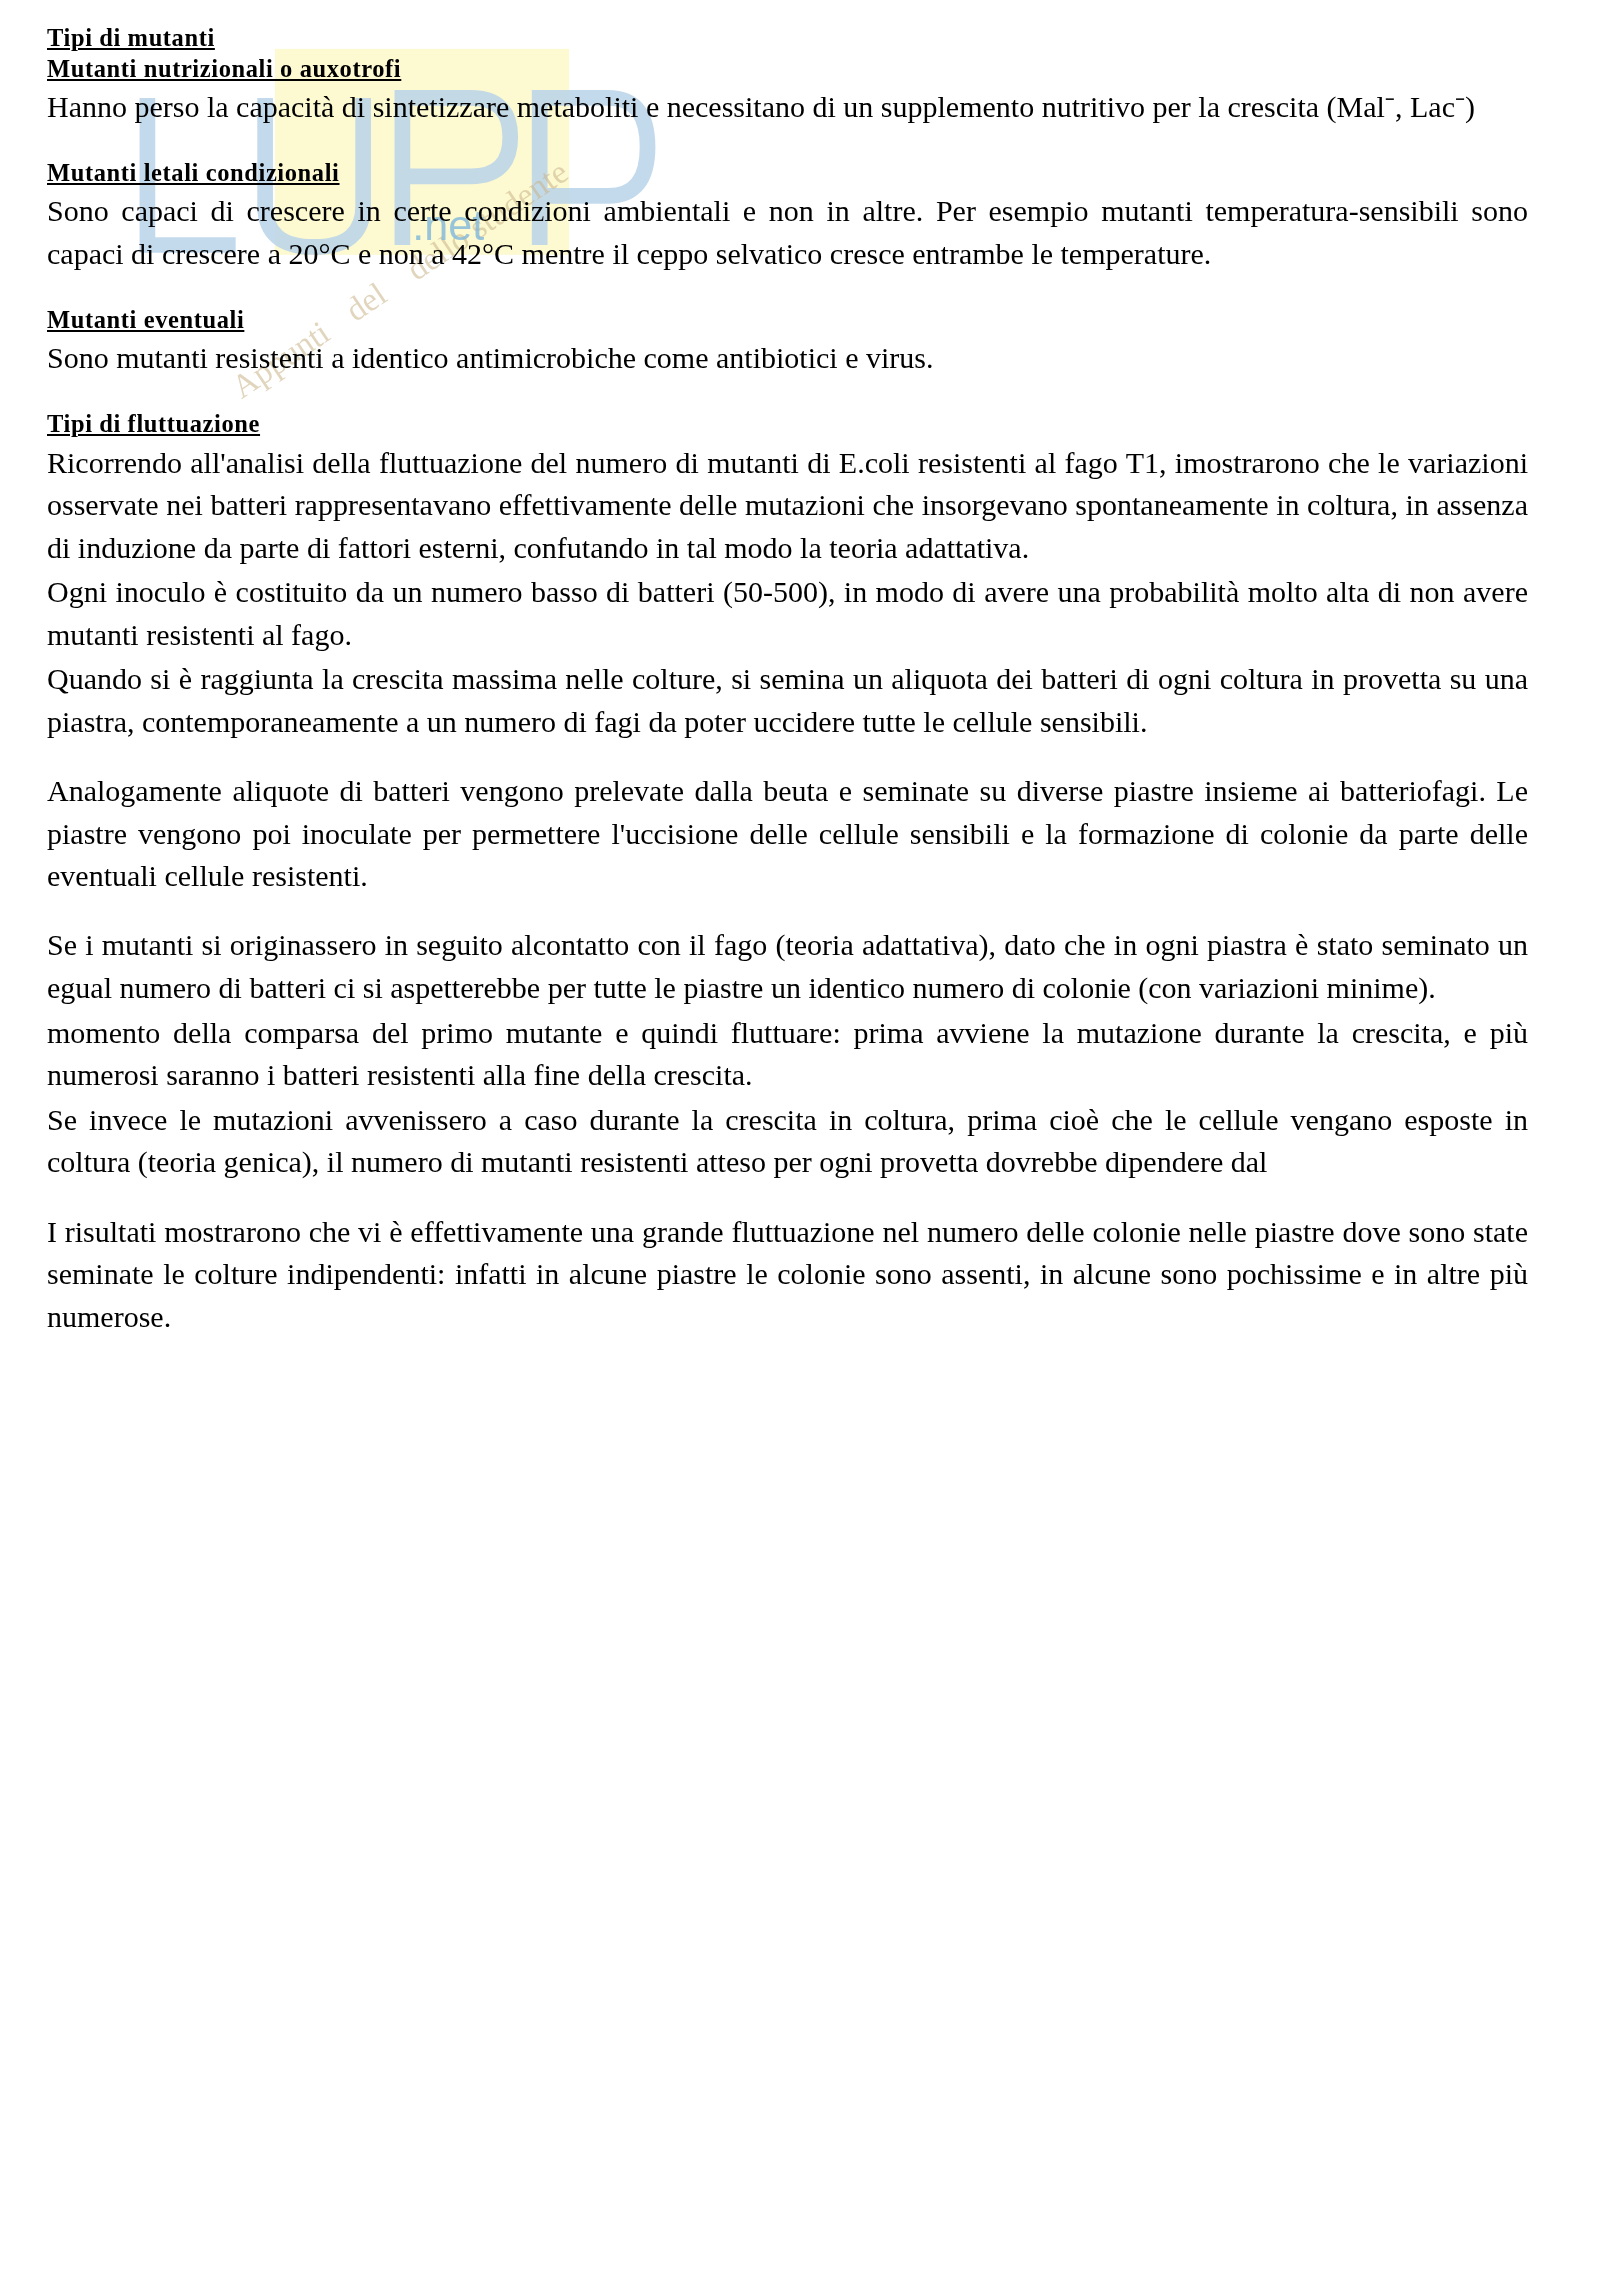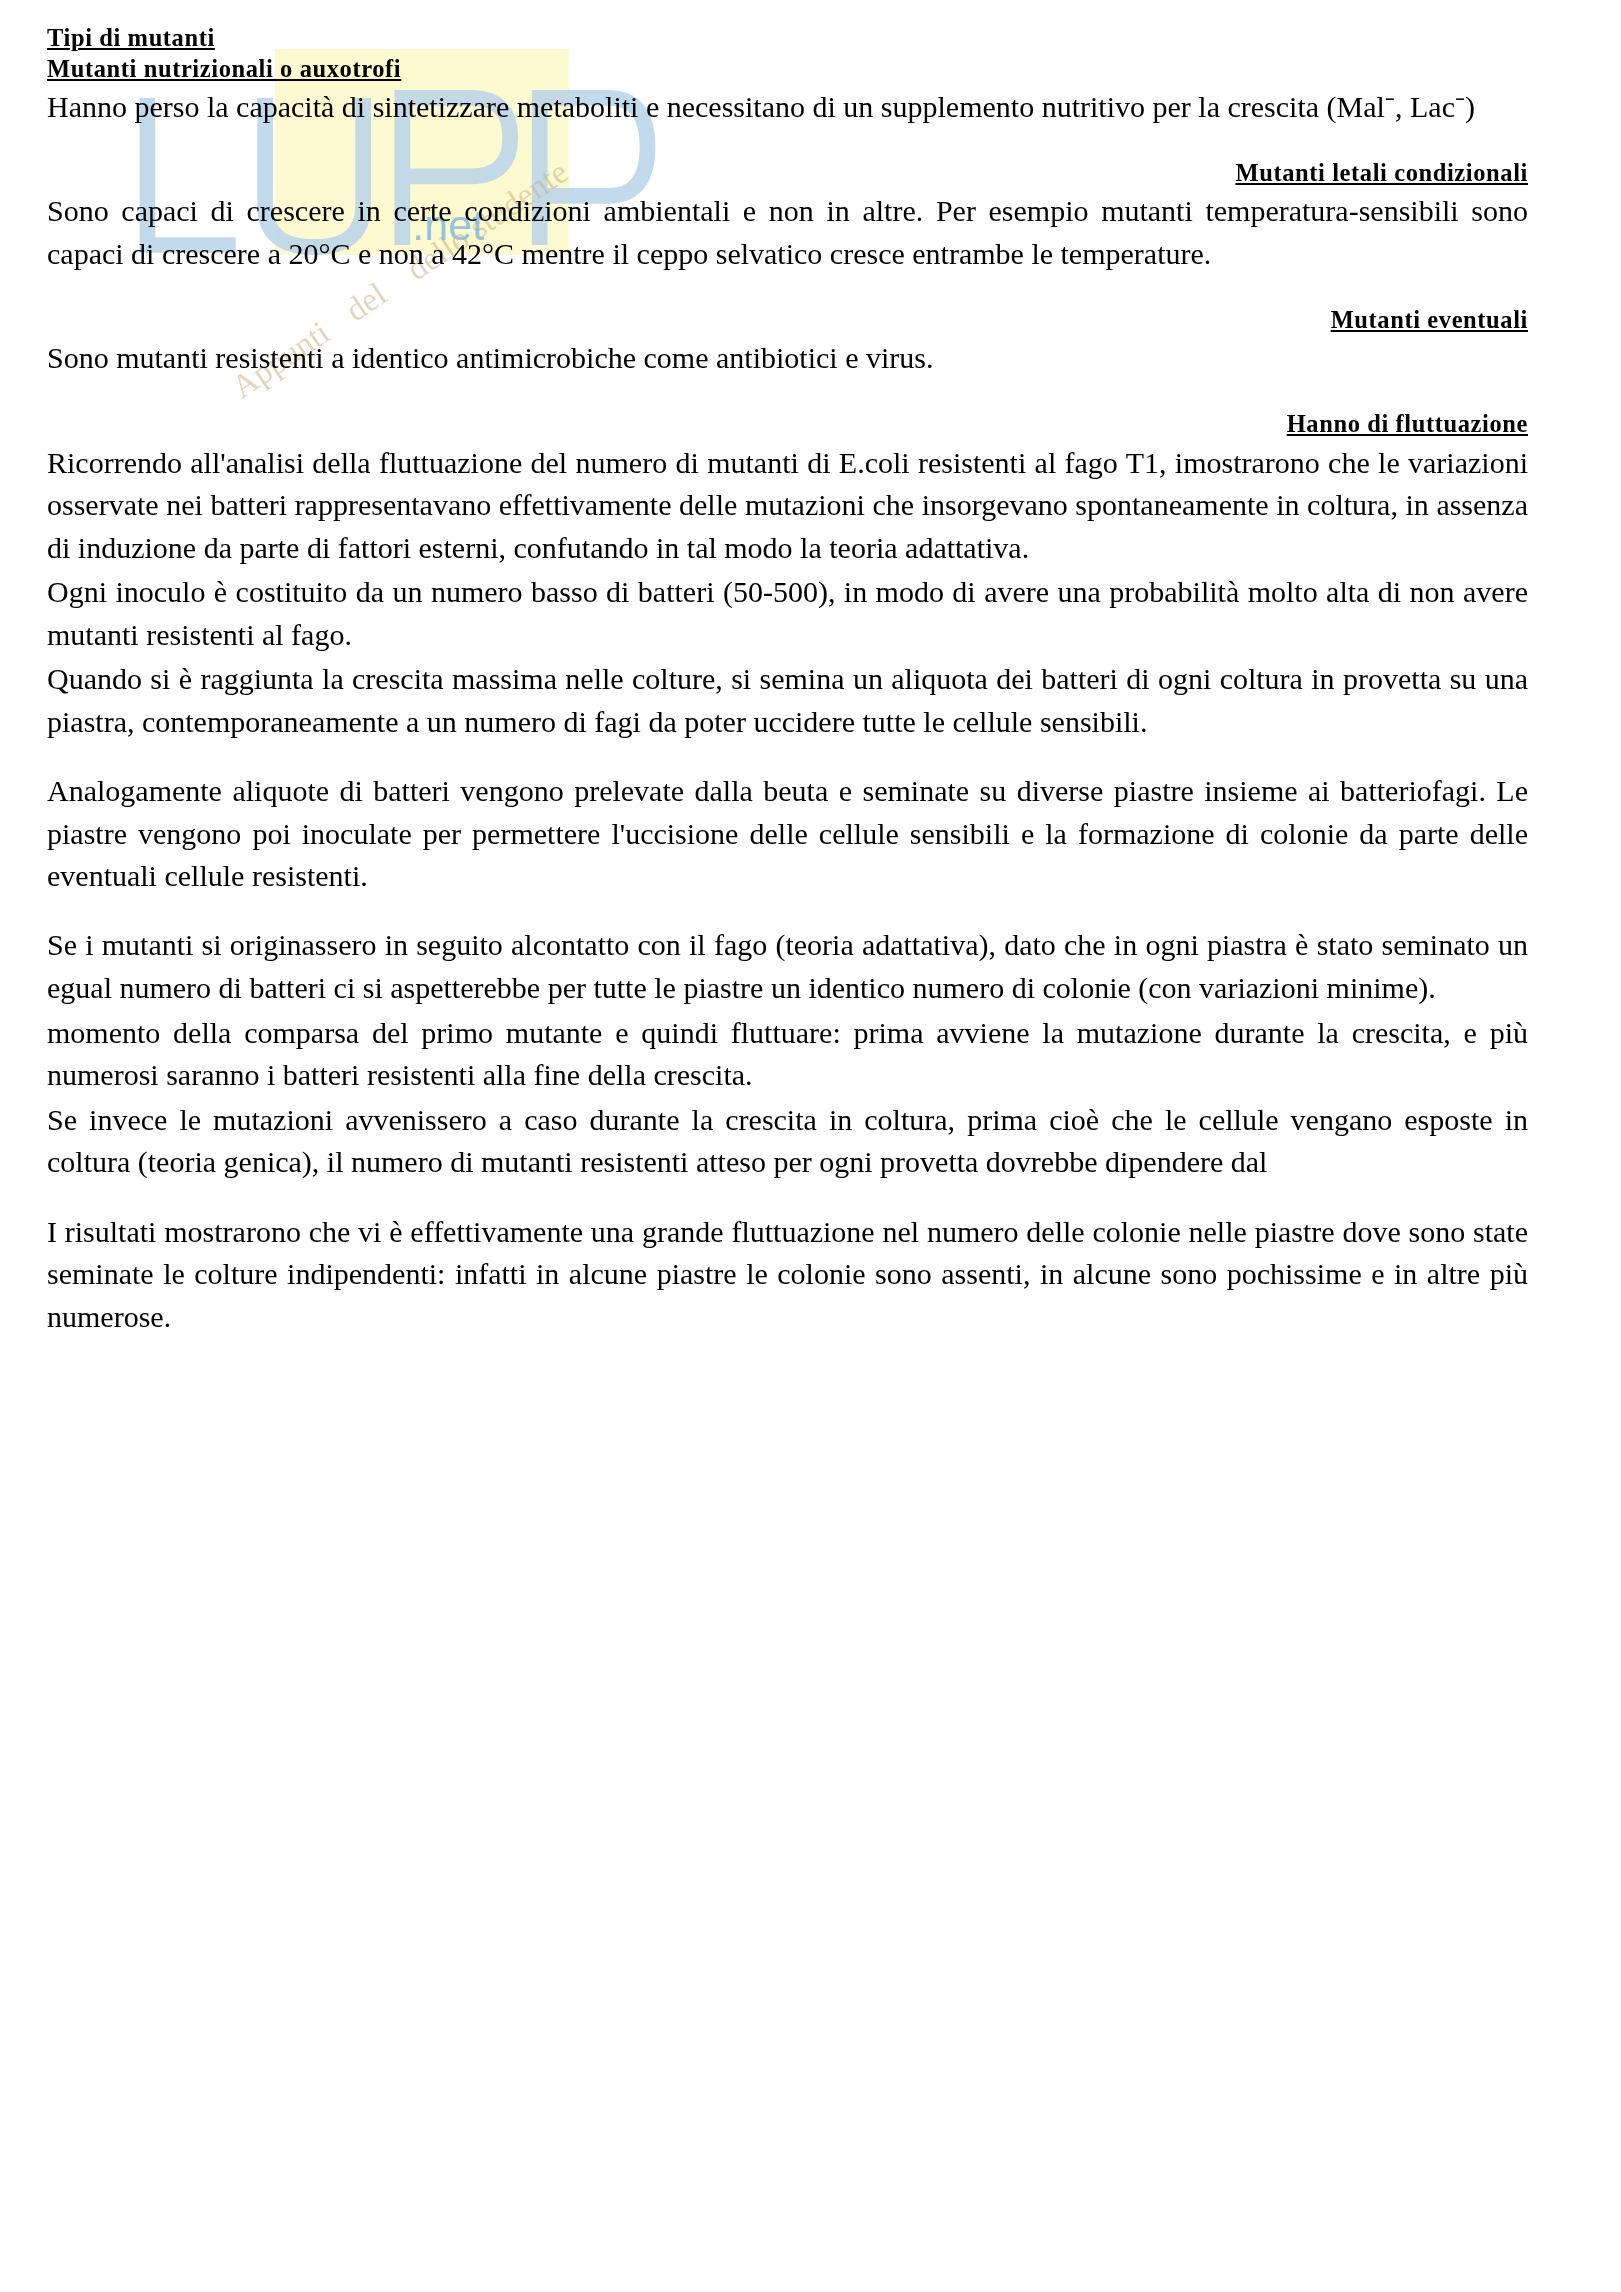--- a/index.html
+++ b/index.html
@@ -38,21 +38,20 @@
     font-size: 24.5px;
     font-weight: bold;
     margin: 0;
     padding: 0;
     text-decoration: underline;
     letter-spacing: 0.6px;
     line-height: 1.25;
   }
   h2.heading.spaced {
     margin-top: 29px;
-    text-align: right;
   }
   p.para {
     font-family: "Liberation Serif", serif;
     font-size: 30px;
     line-height: 1.42;
     margin: 0;
     padding: 0;
     text-align: justify;
   }
   p.para.gap {
@@ -103,21 +102,21 @@
       <h2 class="heading spaced">Mutanti letali condizionali</h2>
       <p class="para tight">Sono capaci di crescere in certe condizioni ambientali e non in altre. Per esempio mutanti temperatura-sensibili sono capaci di crescere a 20°C e non a 42°C mentre il ceppo selvatico cresce entrambe le temperature.</p>
     </div>
 
     <div class="block">
       <h2 class="heading spaced">Mutanti eventuali</h2>
       <p class="para tight">Sono mutanti resistenti a identico antimicrobiche come antibiotici e virus.</p>
     </div>
 
     <div class="block">
-      <h2 class="heading spaced">Hanno di fluttuazione</h2>
+      <h2 class="heading spaced">Tipi di fluttuazione</h2>
       <p class="para tight">Ricorrendo all'analisi della fluttuazione del numero di mutanti di E.coli resistenti al fago T1, imostrarono che le variazioni osservate nei batteri rappresentavano effettivamente delle mutazioni che insorgevano spontaneamente in coltura, in assenza di induzione da parte di fattori esterni, confutando in tal modo la teoria adattativa.</p>
       <p class="para tight">Ogni inoculo è costituito da un numero basso di batteri (50-500), in modo di avere una probabilità molto alta di non avere mutanti resistenti al fago.</p>
       <p class="para tight">Quando si è raggiunta la crescita massima nelle colture, si semina un aliquota dei batteri di ogni coltura in provetta su una piastra, contemporaneamente a un numero di fagi da poter uccidere tutte le cellule sensibili.</p>
       <p class="para gap">Analogamente aliquote di batteri vengono prelevate dalla beuta e seminate su diverse piastre insieme ai batteriofagi. Le piastre vengono poi inoculate per permettere l'uccisione delle cellule sensibili e la formazione di colonie da parte delle eventuali cellule resistenti.</p>
       <p class="para gap">Se i mutanti si originassero in seguito alcontatto con il fago (teoria adattativa), dato che in ogni piastra è stato seminato un egual numero di batteri ci si aspetterebbe per tutte le piastre un identico numero di colonie (con variazioni minime).</p>
       <p class="para tight">momento della comparsa del primo mutante e quindi fluttuare: prima avviene la mutazione durante la crescita, e più numerosi saranno i batteri resistenti alla fine della crescita.</p>
       <p class="para tight">Se invece le mutazioni avvenissero a caso durante la crescita in coltura, prima cioè che le cellule vengano esposte in coltura (teoria genica), il numero di mutanti resistenti atteso per ogni provetta dovrebbe dipendere dal</p>
       <p class="para gap">I risultati mostrarono che vi è effettivamente una grande fluttuazione nel numero delle colonie nelle piastre dove sono state seminate le colture indipendenti: infatti in alcune piastre le colonie sono assenti, in alcune sono pochissime e in altre più numerose.</p>
     </div>
 

